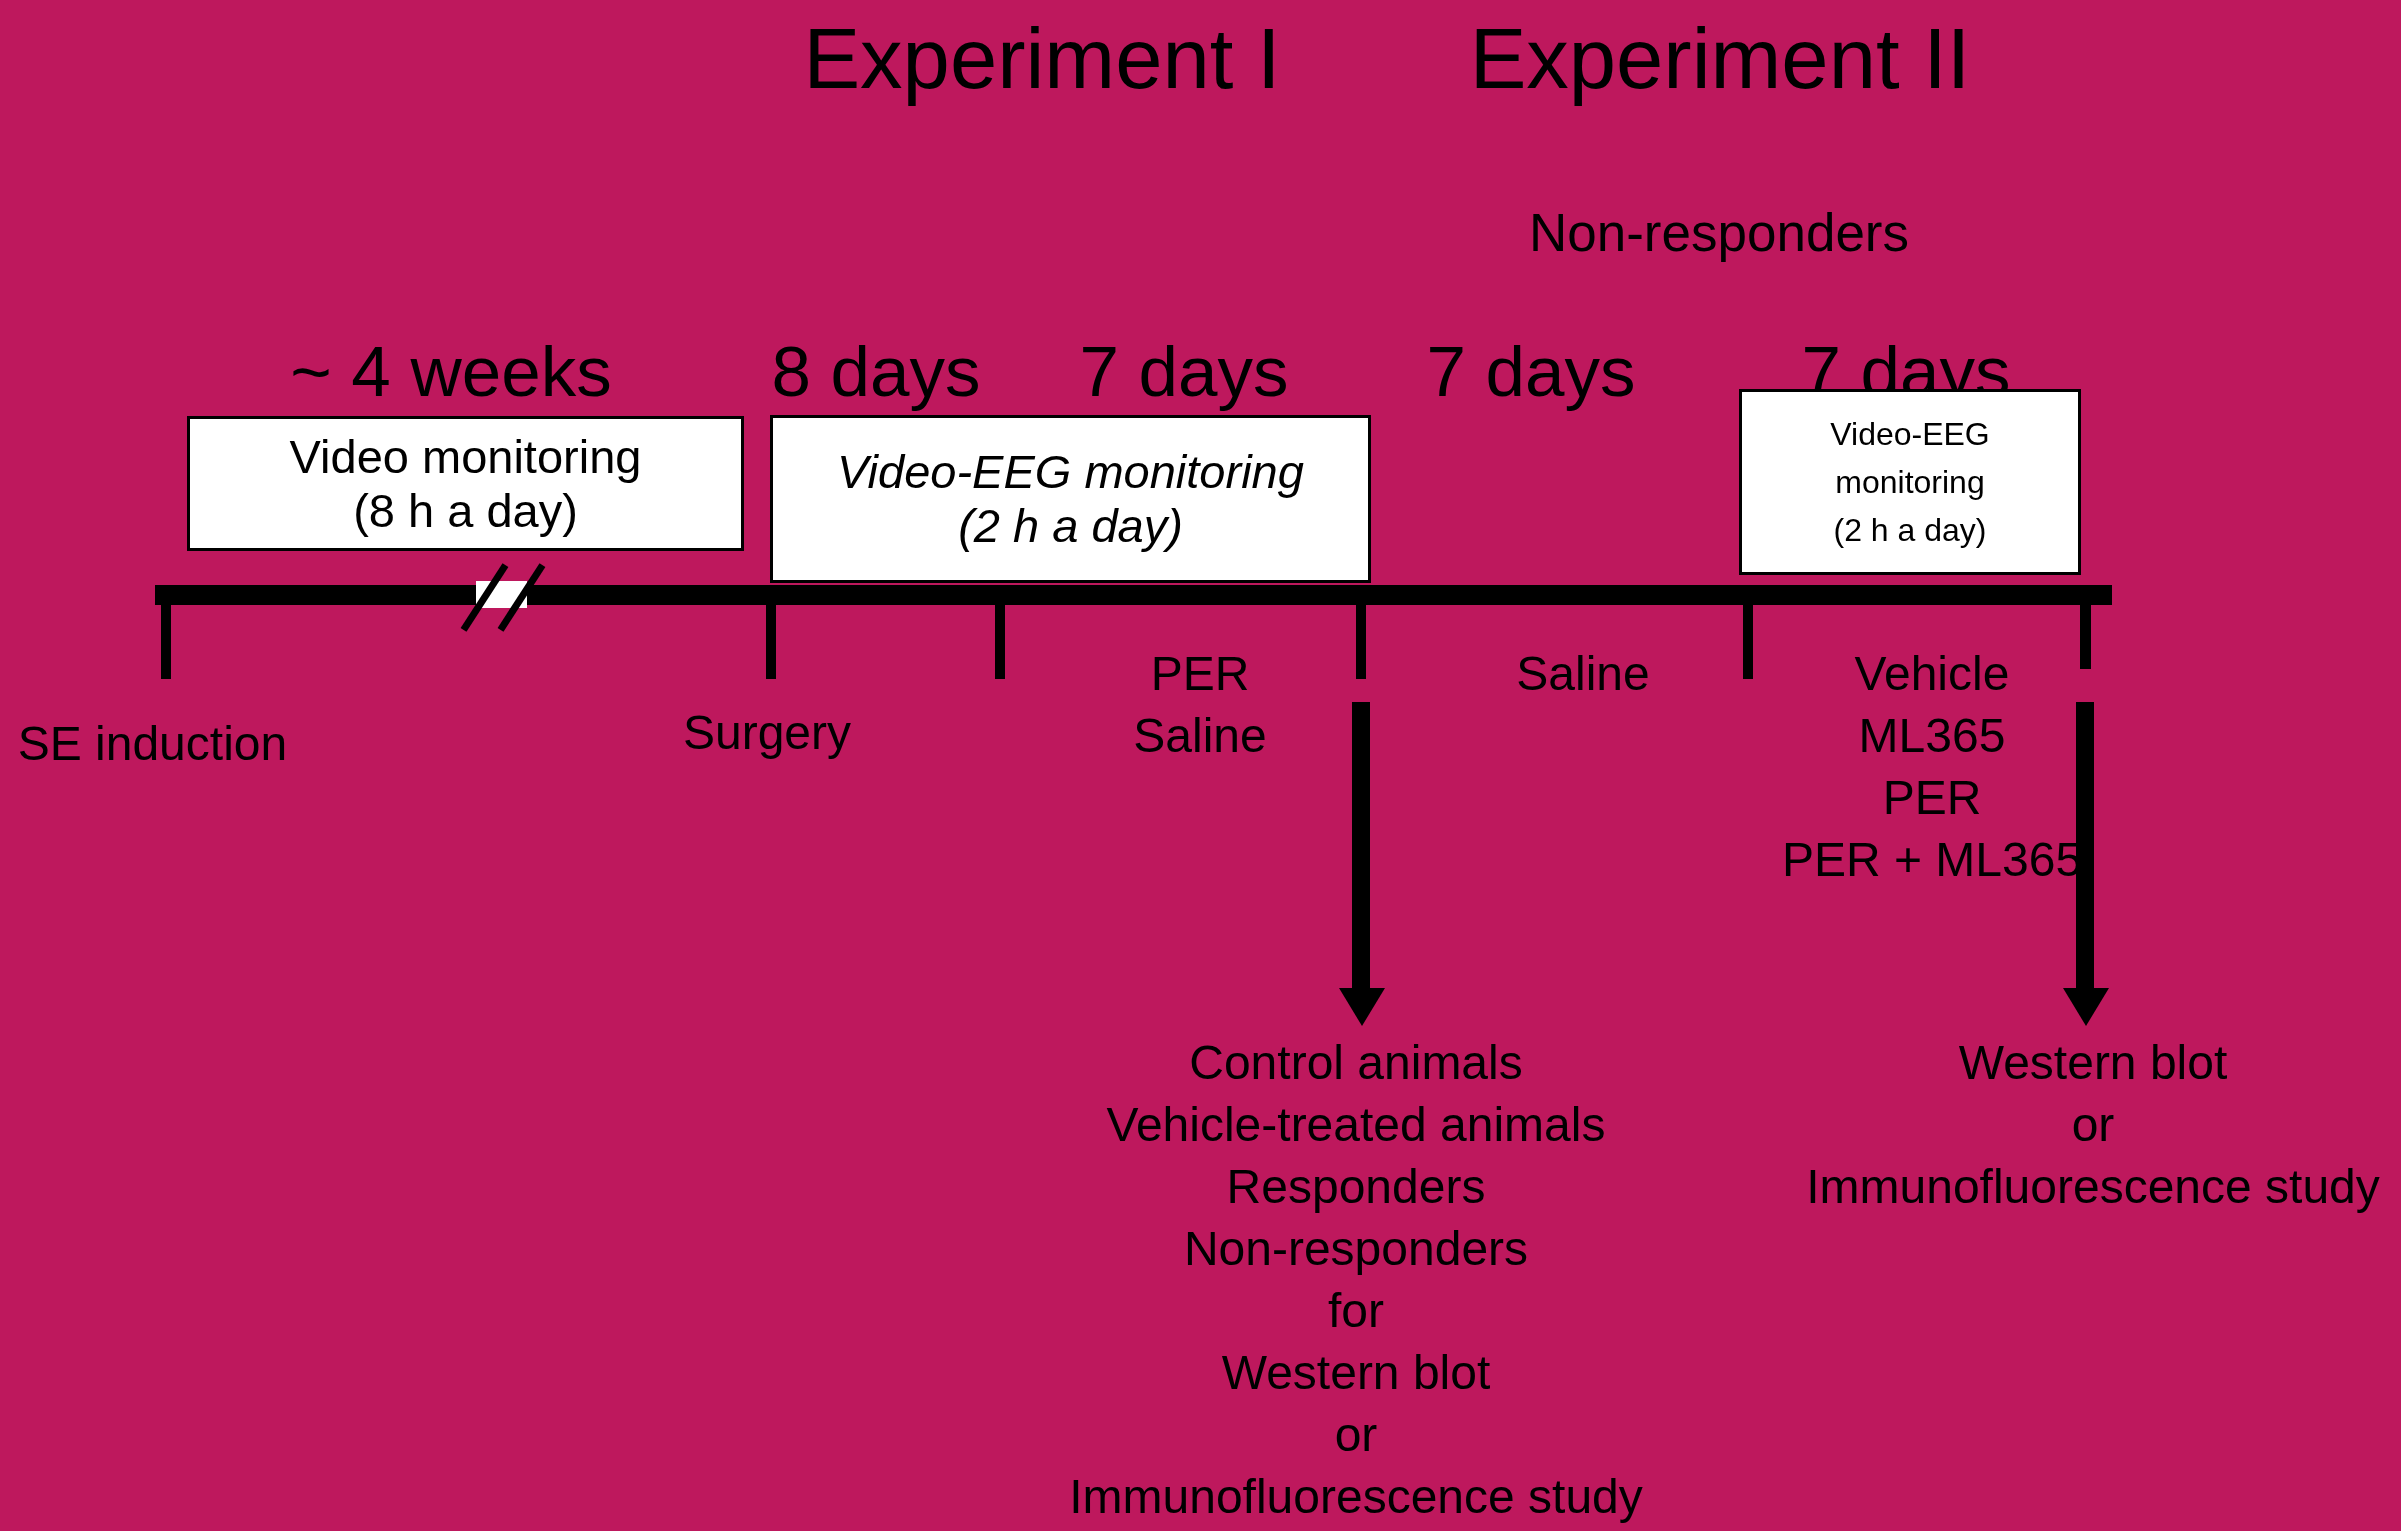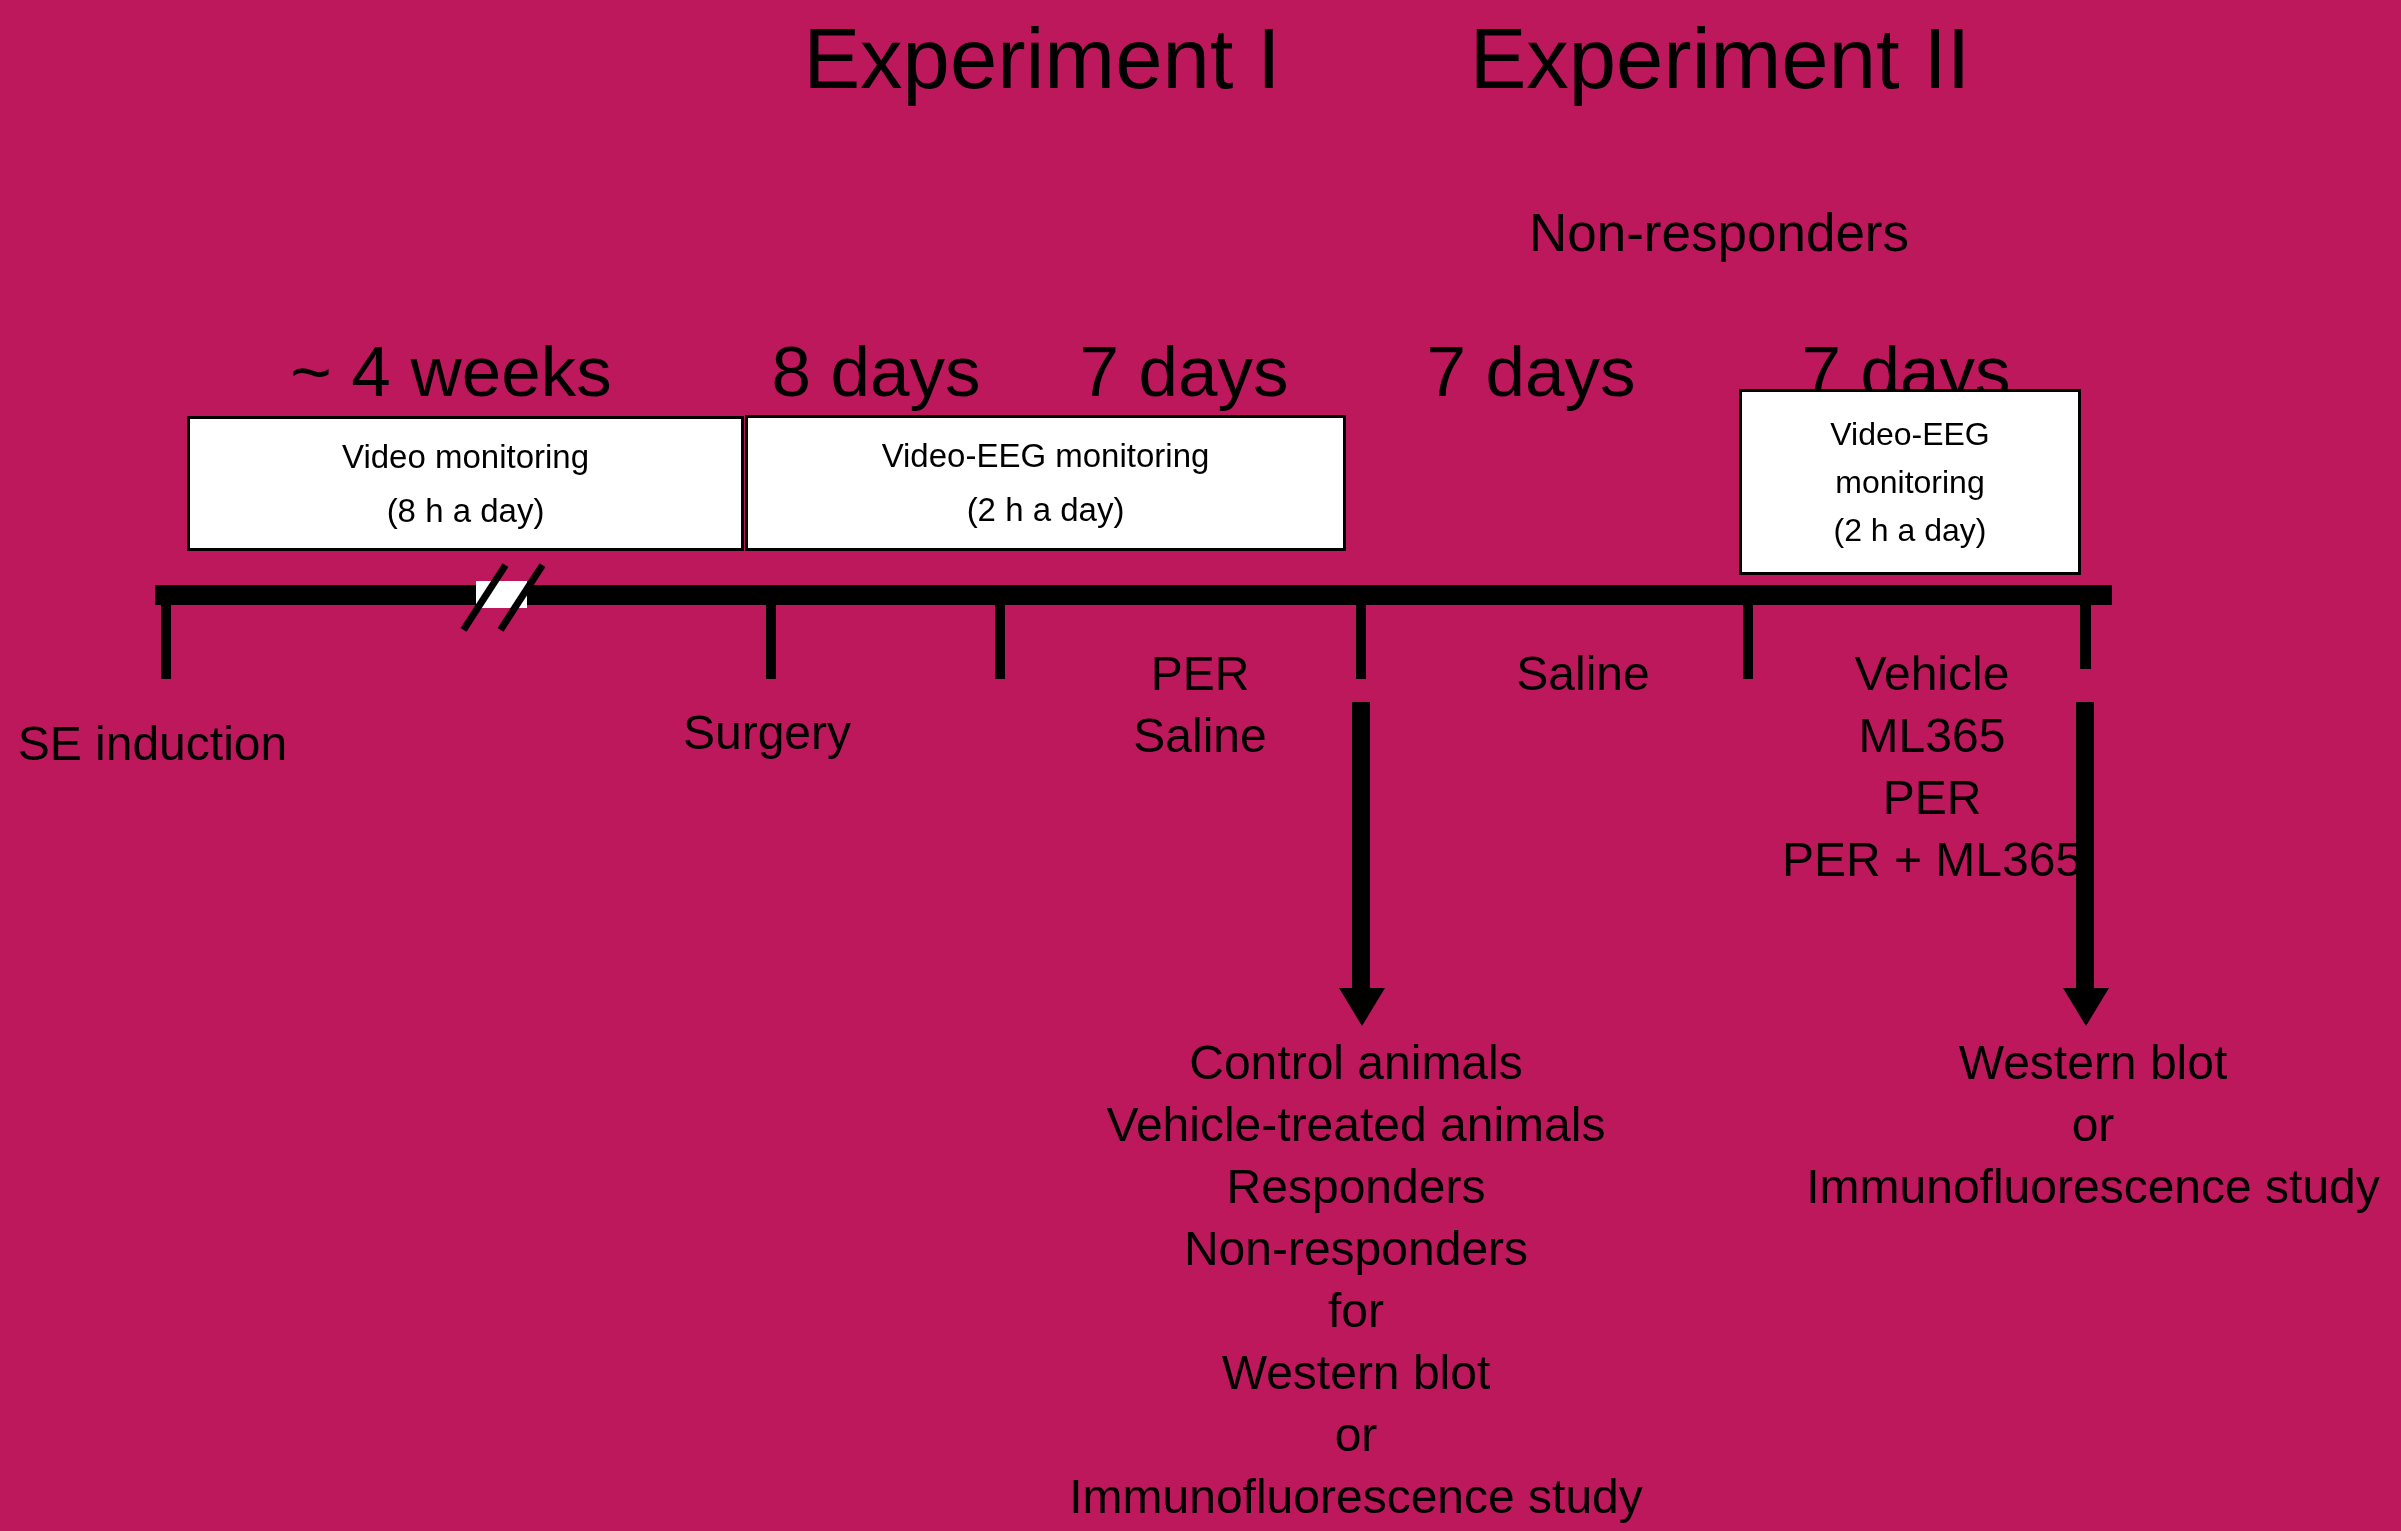--- a/index.html
+++ b/index.html
@@ -35,21 +35,21 @@
   .monitor-box {
     box-sizing: border-box;
     border: 3.5px solid #000000;
     background: #ffffff;
     display: flex;
     flex-direction: column;
     align-items: center;
     justify-content: center;
     text-align: center;
   }
-  .monitor-box.big-text { font-size: 33px; line-height: 54px; align-items: center; }
+  .monitor-box.big-text { font-size: 47px; line-height: 54px; align-items: center; }
   .monitor-box.small-text { font-size: 32px; line-height: 48px; }
   .bar {
     background: #000000;
     height: 20px;
   }
   .tick {
     position: absolute;
     width: 10px;
     background: #000000;
     top: 605px;
@@ -111,21 +111,21 @@
   <div class="abs cx duration" style="left:876px; top:291px;">8 days</div>
   <div class="abs cx duration" style="left:1184px; top:291px;">7 days</div>
   <div class="abs cx duration" style="left:1531px; top:291px;">7 days</div>
   <div class="abs cx duration" style="left:1906px; top:291px;">7 days</div>
 
   <div class="abs monitor-box big-text" style="left:187px; top:416px; width:557px; height:135px;">
     <div>Video monitoring</div>
     <div>(8 h a day)</div>
   </div>
 
-  <div class="abs monitor-box big-text" style="left:745px; top:415px; width:601px; height:136px;">
+  <div class="abs monitor-box big-text" style="left:770px; top:415px; width:601px; height:168px;font-style:italic;">
     <div>Video-EEG monitoring</div>
     <div>(2 h a day)</div>
   </div>
 
   <div class="abs monitor-box small-text" style="left:1739px; top:389px; width:342px; height:186px;">
     <div>Video-EEG</div>
     <div>monitoring</div>
     <div>(2 h a day)</div>
   </div>
 

